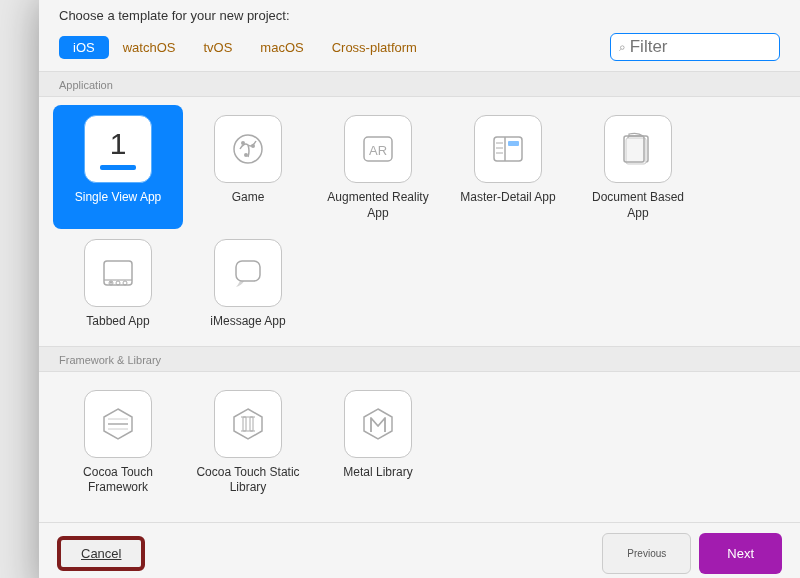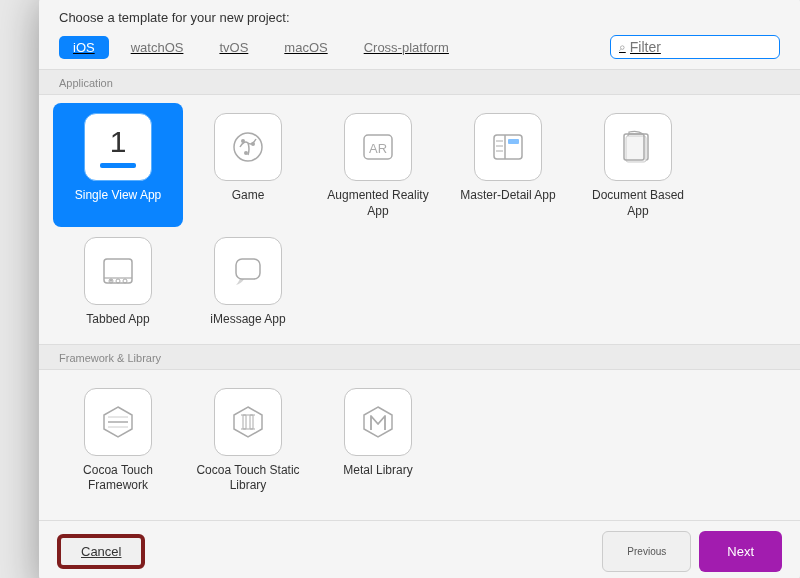--- a/index.html
+++ b/index.html
@@ -26,28 +26,27 @@
       padding: 18px 20px 10px 20px;
       background: #f5f5f5;
     }
     .dialog-title {
       font-size: 13px;
       color: #333;
       margin-bottom: 10px;
     }
     .tabs-row {
       display: flex;
-      gap: 8px;
-      align-items: center;
-      text-decoration: underline;
+      gap: 0;
+      align-items: center;
     }
     .tab {
       padding: 4px 14px;
       font-size: 13px;
-      color: #737373;
+      color: #a16207;
       border-radius: 5px;
       cursor: pointer;
       background: transparent;
       border: none;
       outline: none;
     }
     .tab.active {
       background: #0a84ff;
       color: #fff;
       border-radius: 5px;
@@ -63,21 +62,21 @@
       width: 170px;
     }
     .filter-icon {
       color: #999;
       font-size: 12px;
       margin-right: 4px;
     }
     .filter-input {
       border: none;
       outline: none;
-      font-size: 14px;
+      font-size: 17px;
       color: #7f1d1d;
       background: transparent;
       width: 100%;
     }
     .dialog-body {
       padding: 0 14px 10px 14px;
       background: #f5f5f5;
       flex: 1;
       overflow: hidden;
     }

